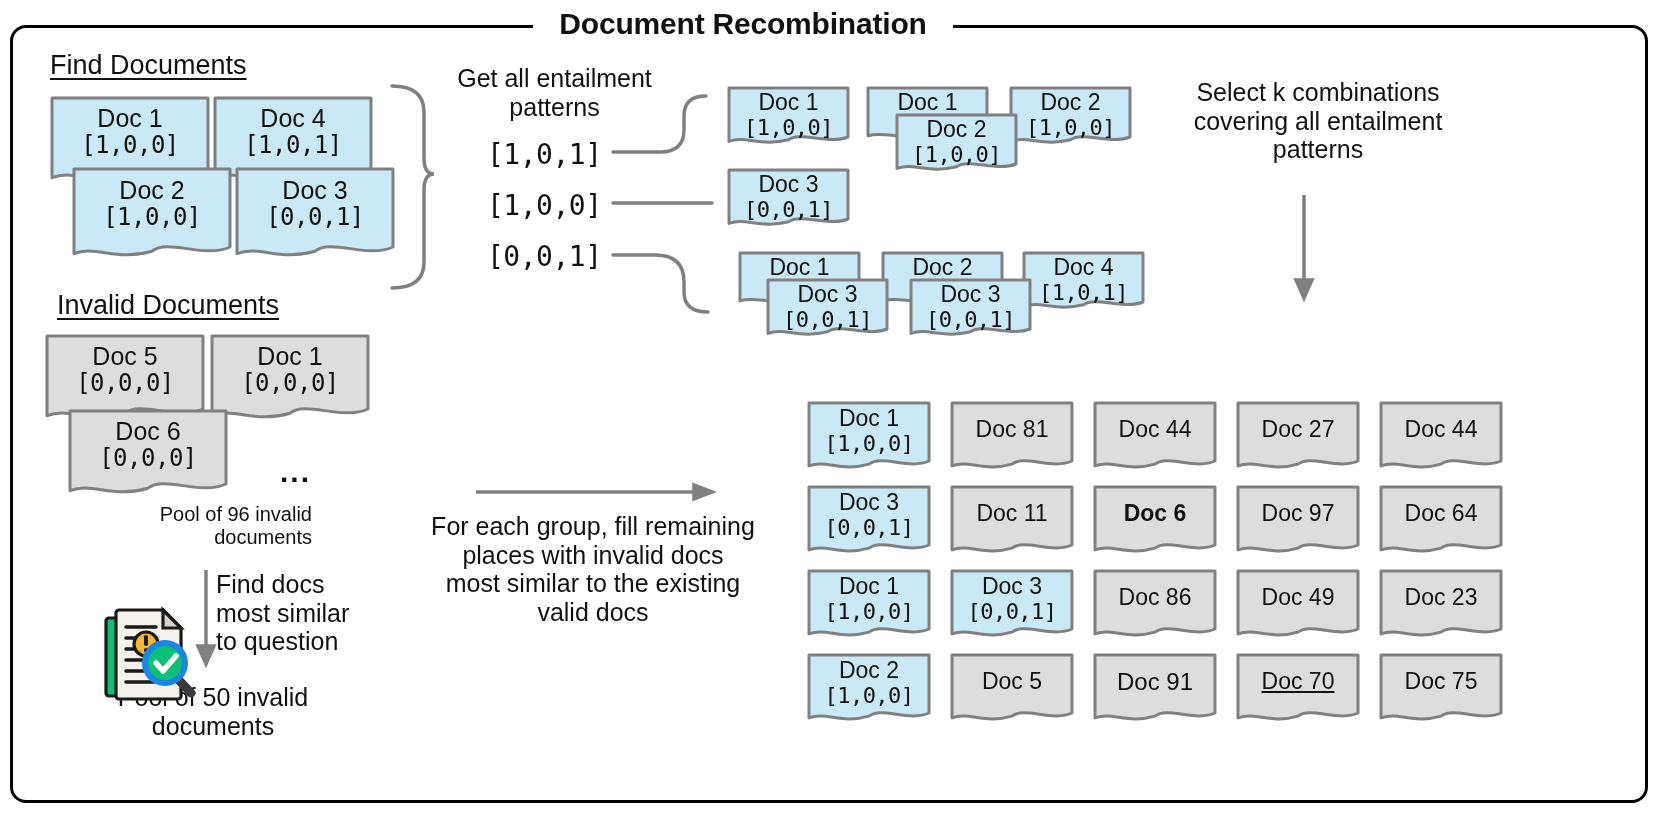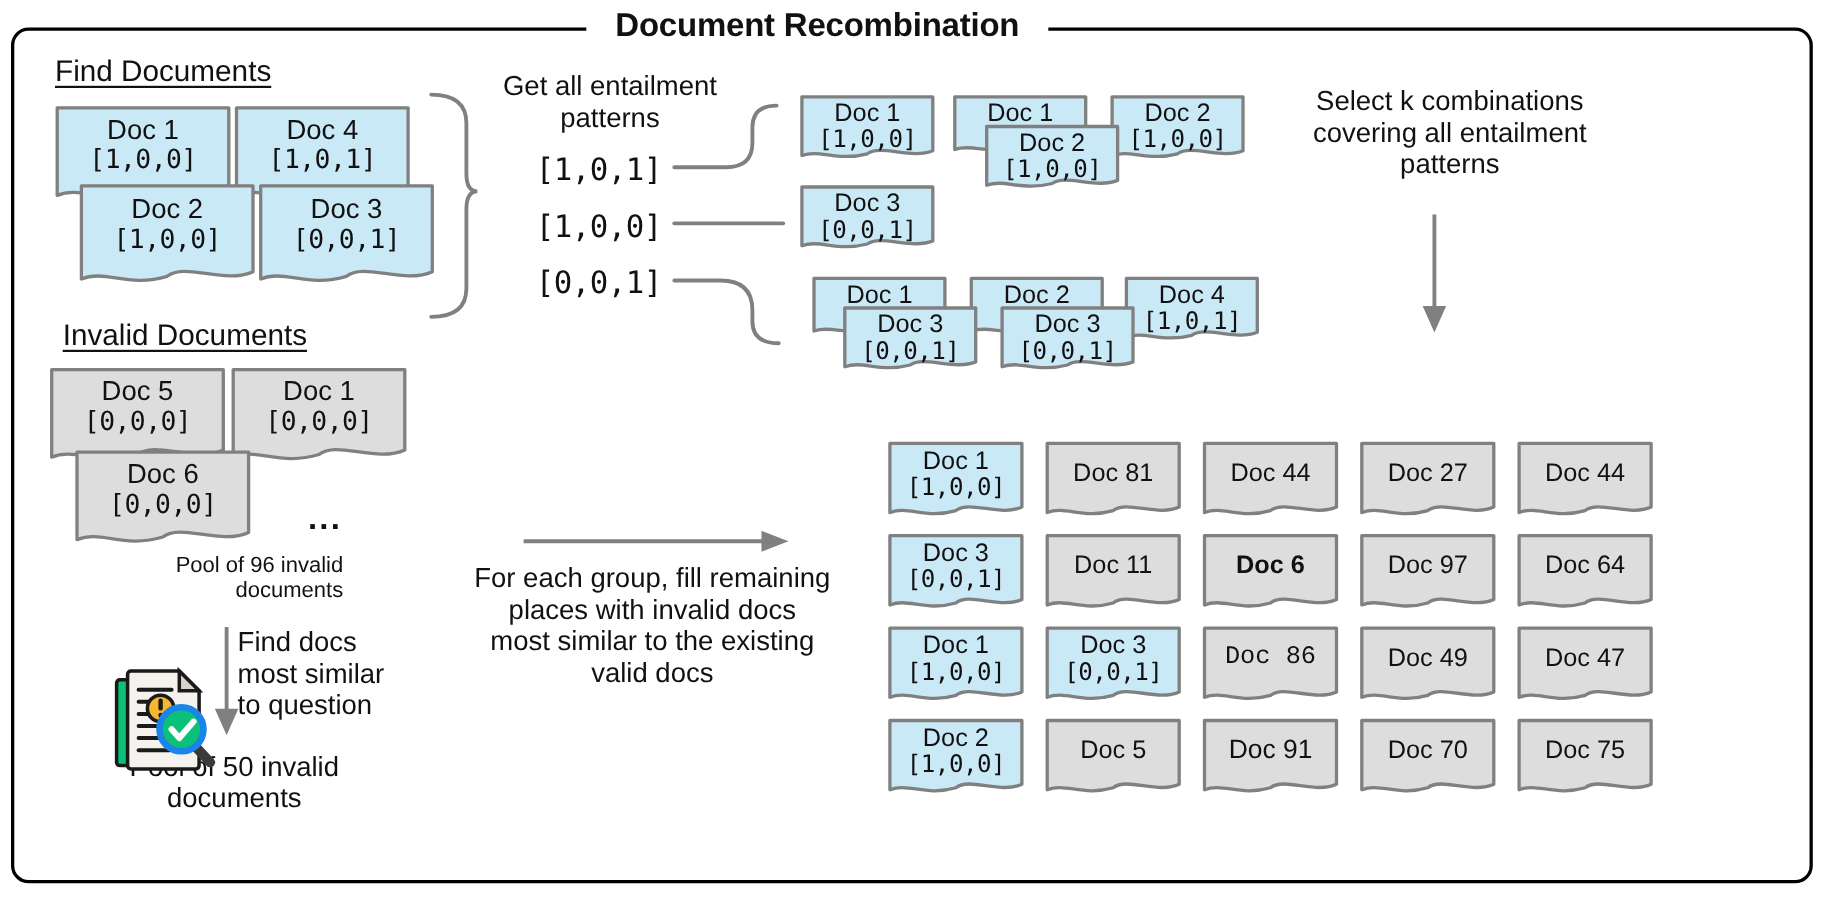--- a/index.html
+++ b/index.html
@@ -344,42 +344,42 @@
     </div>
     <div class="doc" style="left: 950px; top: 568px; width: 124px; height: 72px; z-index: 1;">
       <svg width="124" height="72" viewBox="0 0 124 72">
         <path d="M2 3 H122 V61 C102.3 70 74.4 54.25 62 64.15 C34.1 72.25 18.599999999999998 59.2 2 65.95 Z" fill="#cae9f7" stroke="#808080" stroke-width="3" stroke-linejoin="round"></path>
       </svg>
       <div class="lbl" style="padding-top: 6px; font-size: 23px;">
         <span class="t">Doc 3</span>
         <span class="v" style="font-size: 22px;">[0,0,1]</span>
       </div>
     </div>
-    <div class="doc" style="left: 1093px; top: 568px; width: 124px; height: 72px; z-index: 1; font-family: Liberation Mono, monospace;">
+    <div class="doc" style="left: 1093px; top: 568px; width: 124px; height: 72px; z-index: 1;">
       <svg width="124" height="72" viewBox="0 0 124 72">
         <path d="M2 3 H122 V61 C102.3 70 74.4 54.25 62 64.15 C34.1 72.25 18.599999999999998 59.2 2 65.95 Z" fill="#dddddd" stroke="#808080" stroke-width="3" stroke-linejoin="round"></path>
       </svg>
       <div class="lbl" style="padding-top: 17px; font-size: 23px;">
         <span class="t">Doc 86</span>
       </div>
     </div>
     <div class="doc" style="left: 1236px; top: 568px; width: 124px; height: 72px; z-index: 1;">
       <svg width="124" height="72" viewBox="0 0 124 72">
         <path d="M2 3 H122 V61 C102.3 70 74.4 54.25 62 64.15 C34.1 72.25 18.599999999999998 59.2 2 65.95 Z" fill="#dddddd" stroke="#808080" stroke-width="3" stroke-linejoin="round"></path>
       </svg>
       <div class="lbl" style="padding-top: 17px; font-size: 23px;">
         <span class="t">Doc 49</span>
       </div>
     </div>
     <div class="doc" style="left: 1379px; top: 568px; width: 124px; height: 72px; z-index: 1;">
       <svg width="124" height="72" viewBox="0 0 124 72">
         <path d="M2 3 H122 V61 C102.3 70 74.4 54.25 62 64.15 C34.1 72.25 18.599999999999998 59.2 2 65.95 Z" fill="#dddddd" stroke="#808080" stroke-width="3" stroke-linejoin="round"></path>
       </svg>
       <div class="lbl" style="padding-top: 17px; font-size: 23px;">
-        <span class="t">Doc 47</span>
+        <span class="t">Doc 23</span>
       </div>
     </div>
     <div class="doc" style="left: 807px; top: 652px; width: 124px; height: 72px; z-index: 1;">
       <svg width="124" height="72" viewBox="0 0 124 72">
         <path d="M2 3 H122 V61 C102.3 70 74.4 54.25 62 64.15 C34.1 72.25 18.599999999999998 59.2 2 65.95 Z" fill="#cae9f7" stroke="#808080" stroke-width="3" stroke-linejoin="round"></path>
       </svg>
       <div class="lbl" style="padding-top: 6px; font-size: 23px;">
         <span class="t">Doc 2</span>
         <span class="v" style="font-size: 22px;">[1,0,0]</span>
       </div>
@@ -397,21 +397,21 @@
         <path d="M2 3 H122 V61 C102.3 70 74.4 54.25 62 64.15 C34.1 72.25 18.599999999999998 59.2 2 65.95 Z" fill="#dddddd" stroke="#808080" stroke-width="3" stroke-linejoin="round"></path>
       </svg>
       <div class="lbl" style="padding-top: 17px; font-size: 24px;">
         <span class="t">Doc 91</span>
       </div>
     </div>
     <div class="doc" style="left: 1236px; top: 652px; width: 124px; height: 72px; z-index: 1;">
       <svg width="124" height="72" viewBox="0 0 124 72">
         <path d="M2 3 H122 V61 C102.3 70 74.4 54.25 62 64.15 C34.1 72.25 18.599999999999998 59.2 2 65.95 Z" fill="#dddddd" stroke="#808080" stroke-width="3" stroke-linejoin="round"></path>
       </svg>
-      <div class="lbl" style="padding-top: 17px; font-size: 23px;">
+      <div class="lbl" style="padding-top: 17px; font-size: 23px; text-decoration: underline;">
         <span class="t">Doc 70</span>
       </div>
     </div>
     <div class="doc" style="left: 1379px; top: 652px; width: 124px; height: 72px; z-index: 1;">
       <svg width="124" height="72" viewBox="0 0 124 72">
         <path d="M2 3 H122 V61 C102.3 70 74.4 54.25 62 64.15 C34.1 72.25 18.599999999999998 59.2 2 65.95 Z" fill="#dddddd" stroke="#808080" stroke-width="3" stroke-linejoin="round"></path>
       </svg>
       <div class="lbl" style="padding-top: 17px; font-size: 23px;">
         <span class="t">Doc 75</span>
       </div>

